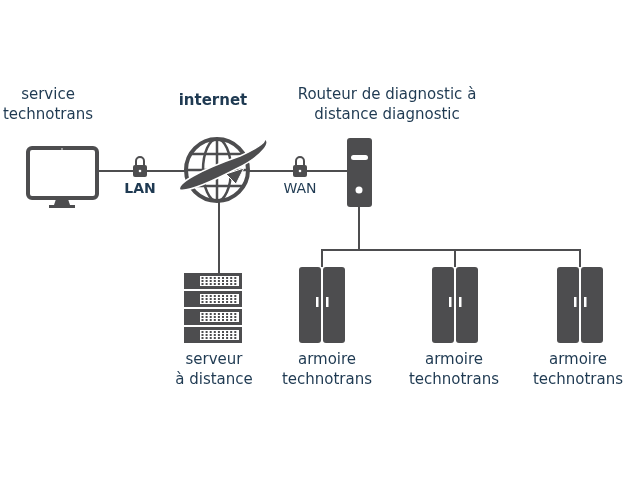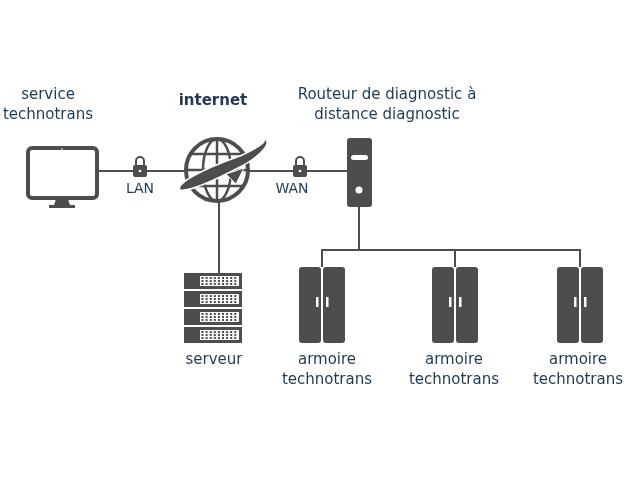--- a/index.html
+++ b/index.html
@@ -211,24 +211,25 @@
 
 <div class="lbl" style="left:48px; top:84px;">
   <div>service</div>
   <div>technotrans</div>
 </div>
 <div class="lbl" style="left:213px; top:90px;font-weight:bold;">internet</div>
 <div class="lbl" style="left:377px; top:84px;margin-left:10px;">
   <div>Routeur de diagnostic à</div>
   <div>distance diagnostic</div>
 </div>
-<div class="sub" style="left:140px; top:180px;">LAN</div>
-<div class="sub" style="left:292px; top:180px;">WAN</div>
+<div class="sub" style="left:140px; top:180px;font-weight:bold;">LAN</div>
+<div class="sub" style="left:300px; top:180px;">WAN</div>
 <div class="lbl" style="left:214px; top:349px;">
   <div>serveur</div>
+  <div>à distance</div>
 </div>
 <div class="lbl" style="left:327px; top:349px;">
   <div>armoire</div>
   <div>technotrans</div>
 </div>
 <div class="lbl" style="left:454px; top:349px;">
   <div>armoire</div>
   <div>technotrans</div>
 </div>
 <div class="lbl" style="left:578px; top:349px;">

